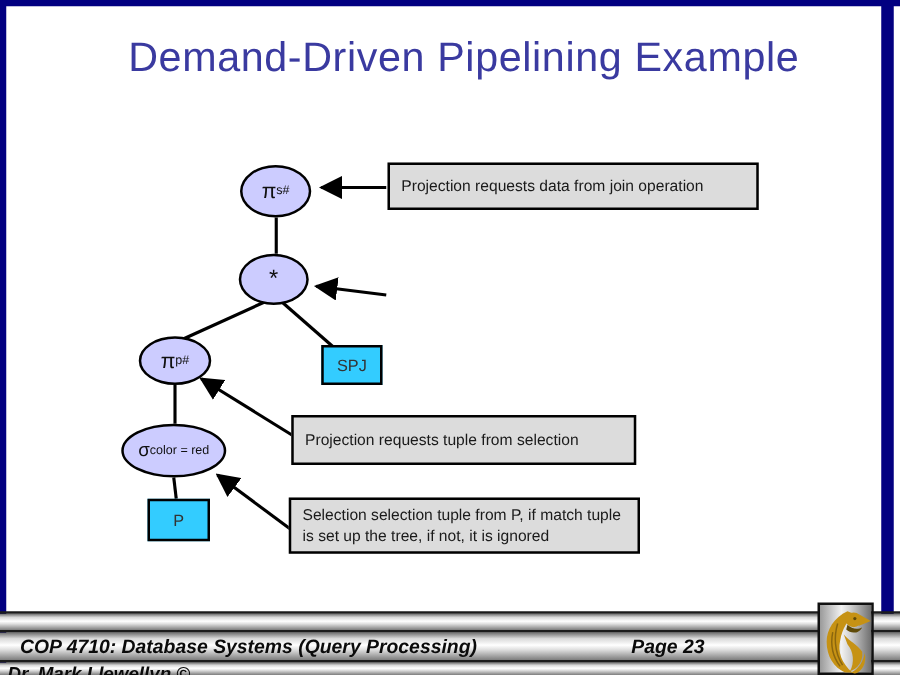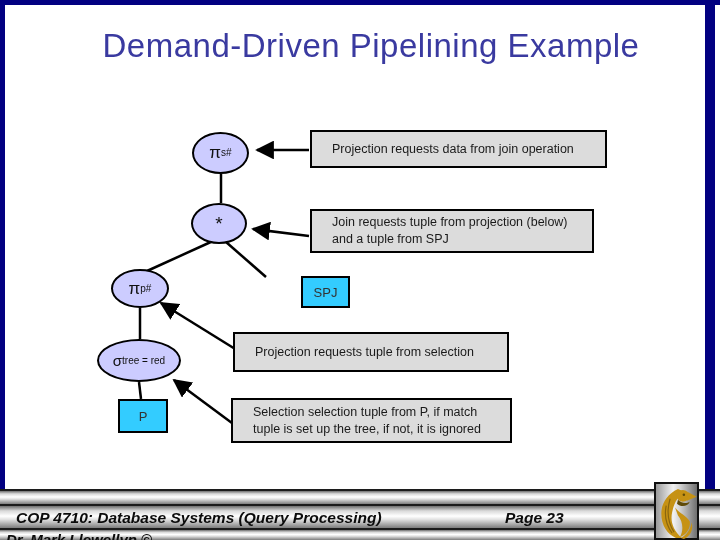--- a/index.html
+++ b/index.html
@@ -22,26 +22,26 @@
          font-size:17px;color:#111;z-index:3;}
   .enode sub{font-size:10px;line-height:1;}
   #n-pi-s{left:192px;top:132px;width:57px;height:42px;}
   #n-join{left:191px;top:203px;width:56px;height:41px;font-size:19px;}
   #n-pi-p{left:111px;top:269px;width:58px;height:39px;}
   #n-sigma{left:97px;top:339px;width:84px;height:43px;font-size:15px;}
   #n-sigma sub{font-size:10px;}
 
   .leaf{position:absolute;box-sizing:border-box;background:#33CCFF;border:2px solid #000;
         display:flex;align-items:center;justify-content:center;font-size:13px;color:#333;z-index:3;}
-  #n-spj{left:257px;top:276px;width:49px;height:32px;margin-left:44px;}
+  #n-spj{left:257px;top:276px;width:49px;height:32px;}
   #n-p{left:118px;top:399px;width:50px;height:34px;}
 
   
   .callout{position:absolute;box-sizing:border-box;background:#DCDCDC;border:2px solid #000;
-           display:flex;align-items:center;padding:2px 20px;font-size:12.5px;line-height:1.35;
+           display:flex;align-items:center;padding:2px 9px;font-size:12.5px;line-height:1.35;
            color:#1a1a1a;z-index:3;}
   #c1{left:310px;top:130px;width:297px;height:38px;}
   #c2{left:310px;top:209px;width:284px;height:44px;}
   #c3{left:233px;top:332px;width:276px;height:40px;}
   #c4{left:231px;top:398px;width:281px;height:45px;}
 
   
   #connectors{position:absolute;left:0;top:0;width:720px;height:540px;z-index:2;}
 
   
@@ -98,28 +98,27 @@
   </div>
   <div class="enode" id="n-join">
     <span>*</span>
   </div>
   <div class="enode" id="n-pi-p">
     <span>π</span>
       <sub>p#</sub>
   </div>
   <div class="enode" id="n-sigma">
     <span>σ</span>
-      <sub>tree = red</sub>
+      <sub>color = red</sub>
   </div>
 
   <div class="leaf" id="n-spj">SPJ</div>
   <div class="leaf" id="n-p">P</div>
 
   <div class="callout" id="c1">Projection requests data from join operation</div>
-  <div class="callout" id="c2">Join requests tuple from projection (below) and a tuple from SPJ</div>
   <div class="callout" id="c3">Projection requests tuple from selection</div>
   <div class="callout" id="c4">Selection selection tuple from P, if match tuple is set up the tree, if not, it is ignored</div>
 
   <div class="mbar" id="bar1"></div>
   <div class="mbar" id="bar2">
     <span class="ftext" id="course">COP 4710: Database Systems (Query Processing)</span>
     <span class="ftext" id="pagenum">Page 23</span>
   </div>
   <div class="mbar" id="bar3">
     <span class="ftext" id="author">Dr. Mark Llewellyn ©</span>

